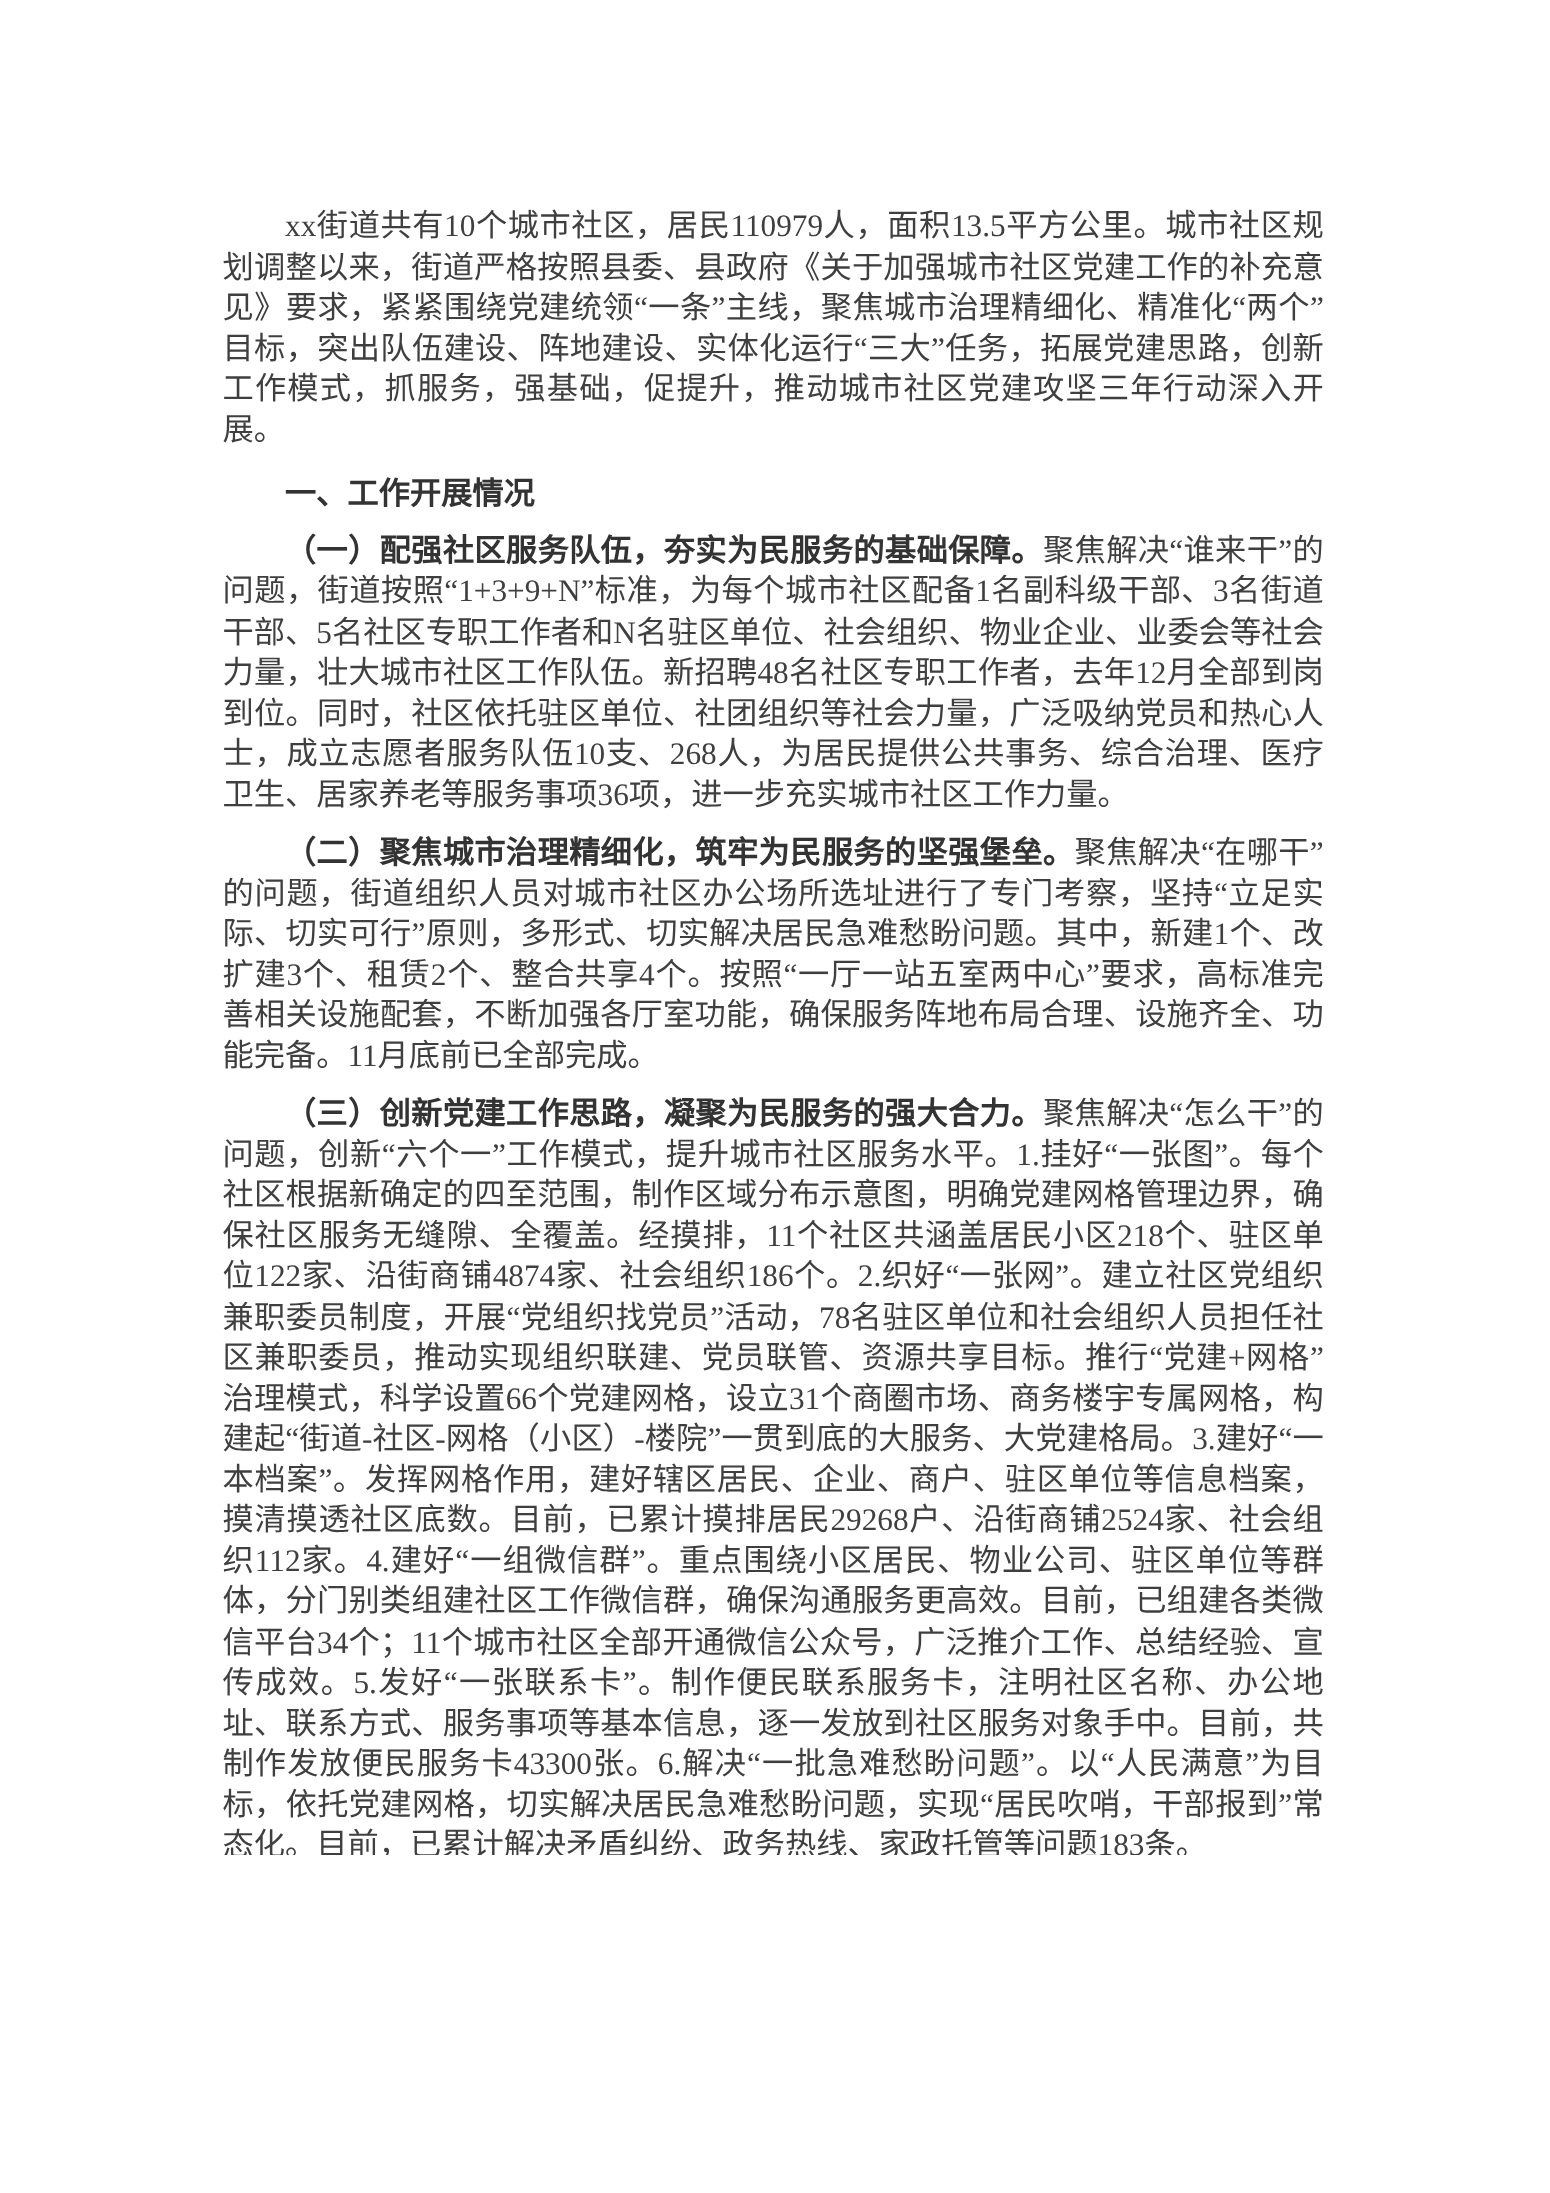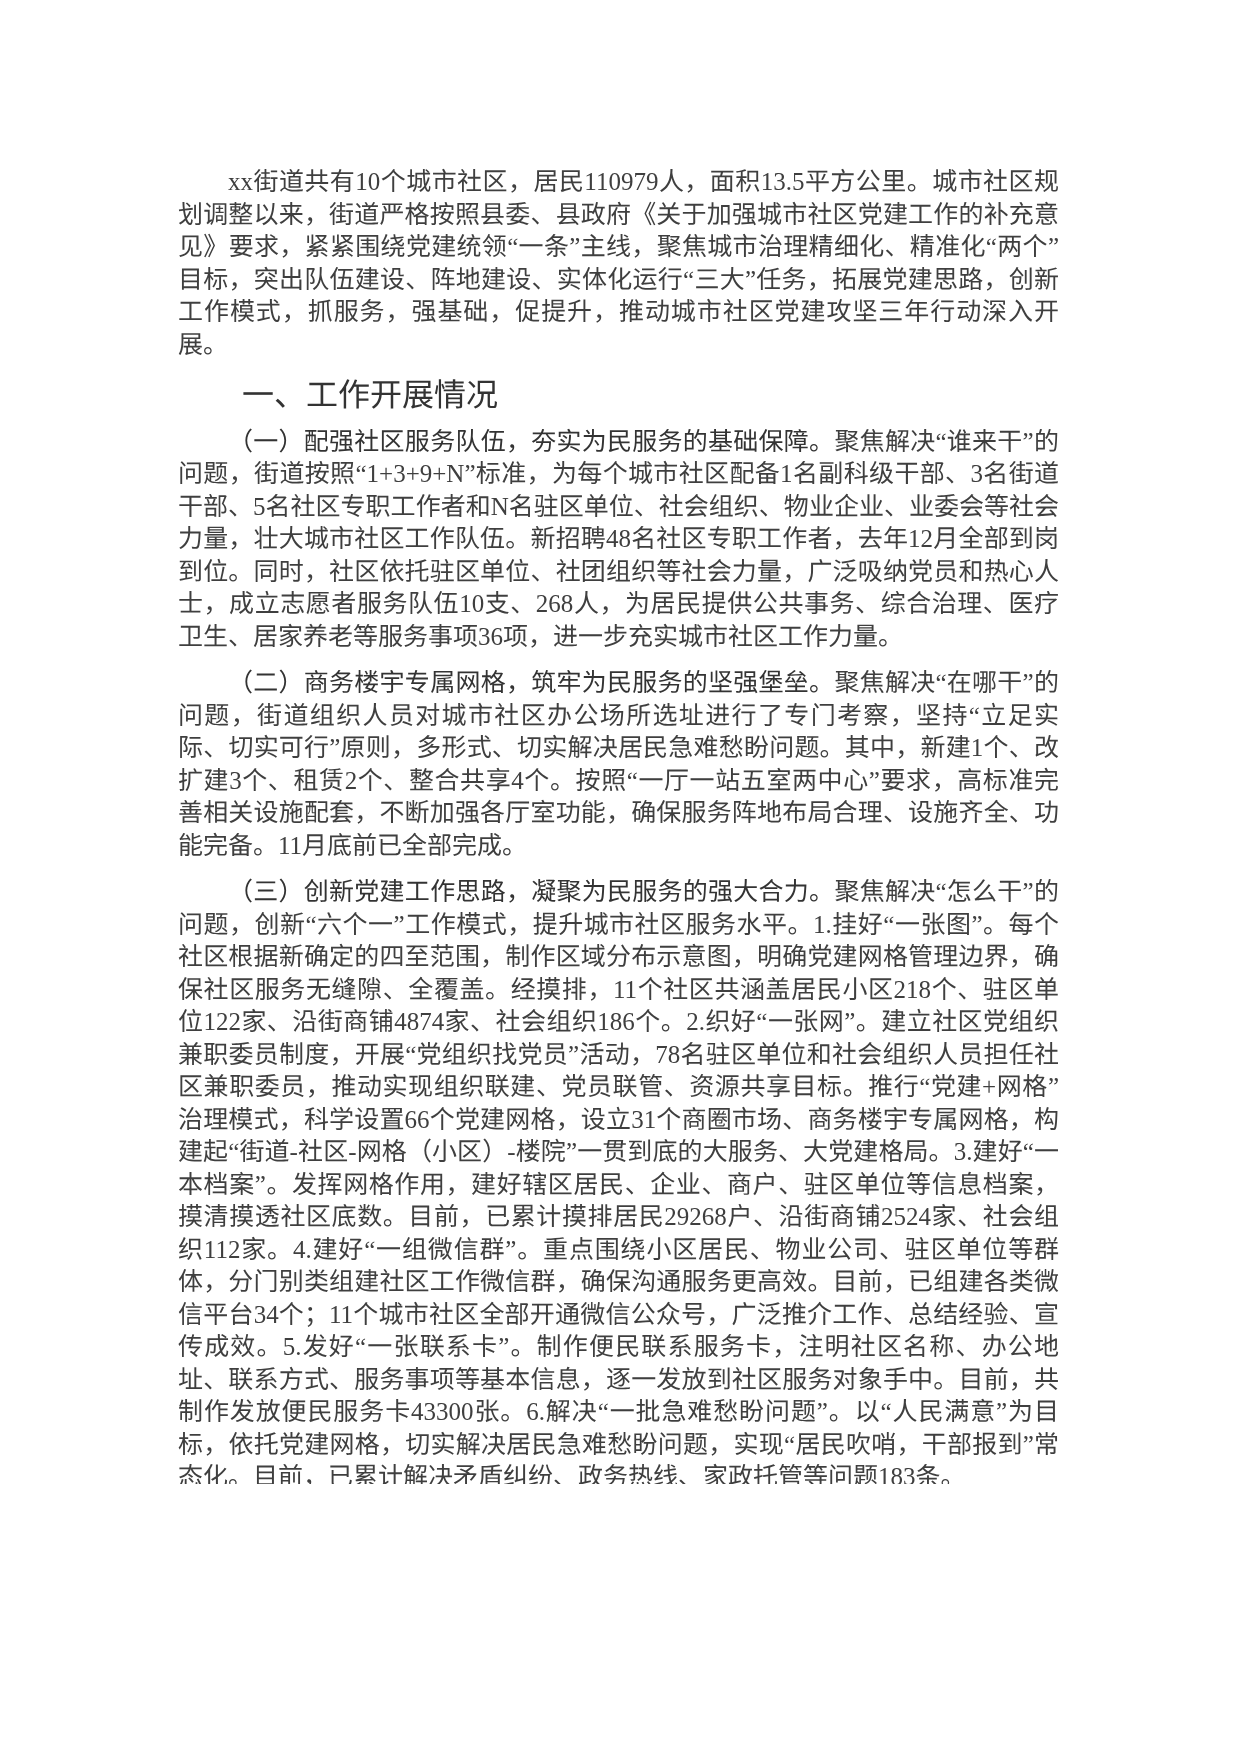--- a/index.html
+++ b/index.html
@@ -27,49 +27,49 @@
   }
   .body-para {
     margin: 13px 0 0 0;
     text-indent: 2em;
   }
   .body-para.first {
     margin-top: 0;
   }
   .section-heading {
     font-family: "Liberation Sans", "DejaVu Sans", sans-serif;
-    font-weight: 400;
-    font-size: 32px;
+    font-weight: 700;
+    font-size: 25px;
     line-height: 32.5px;
     margin: 18px 0 0 0;
     text-indent: 2em;
     color: var(--heading-color, #333333);
   }
   .lead {
     font-family: "Liberation Sans", "DejaVu Sans", sans-serif;
-    font-weight: 400;
+    font-weight: 700;
     color: var(--heading-color, #333333);
   }
 </style>
 </head>
 <body>
 
 <div class="page">
   <div class="content">
 
     <p class="body-para first">xx街道共有10个城市社区，居民110979人，面积13.5平方公里。城市社区规划调整以来，街道严格按照县委、县政府《关于加强城市社区党建工作的补充意见》要求，紧紧围绕党建统领“一条”主线，聚焦城市治理精细化、精准化“两个”目标，突出队伍建设、阵地建设、实体化运行“三大”任务，拓展党建思路，创新工作模式，抓服务，强基础，促提升，推动城市社区党建攻坚三年行动深入开展。</p>
 
     <h2 class="section-heading">一、工作开展情况</h2>
 
     <p class="body-para">
       <strong class="lead">（一）配强社区服务队伍，夯实为民服务的基础保障。</strong><span>聚焦解决“谁来干”的问题，街道按照“1+3+9+N”标准，为每个城市社区配备1名副科级干部、3名街道干部、5名社区专职工作者和N名驻区单位、社会组织、物业企业、业委会等社会力量，壮大城市社区工作队伍。新招聘48名社区专职工作者，去年12月全部到岗到位。同时，社区依托驻区单位、社团组织等社会力量，广泛吸纳党员和热心人士，成立志愿者服务队伍10支、268人，为居民提供公共事务、综合治理、医疗卫生、居家养老等服务事项36项，进一步充实城市社区工作力量。</span>
     </p>
 
     <p class="body-para">
-      <strong class="lead">（二）商务楼宇专属网格，筑牢为民服务的坚强堡垒。</strong><span>聚焦解决“在哪干”的问题，街道组织人员对城市社区办公场所选址进行了专门考察，坚持“立足实际、切实可行”原则，多形式、切实解决居民急难愁盼问题。其中，新建1个、改扩建3个、租赁2个、整合共享4个。按照“一厅一站五室两中心”要求，高标准完善相关设施配套，不断加强各厅室功能，确保服务阵地布局合理、设施齐全、功能完备。11月底前已全部完成。</span>
+      <strong class="lead">（二）聚焦城市治理精细化，筑牢为民服务的坚强堡垒。</strong><span>聚焦解决“在哪干”的问题，街道组织人员对城市社区办公场所选址进行了专门考察，坚持“立足实际、切实可行”原则，多形式、切实解决居民急难愁盼问题。其中，新建1个、改扩建3个、租赁2个、整合共享4个。按照“一厅一站五室两中心”要求，高标准完善相关设施配套，不断加强各厅室功能，确保服务阵地布局合理、设施齐全、功能完备。11月底前已全部完成。</span>
     </p>
 
     <p class="body-para">
       <strong class="lead">（三）创新党建工作思路，凝聚为民服务的强大合力。</strong><span>聚焦解决“怎么干”的问题，创新“六个一”工作模式，提升城市社区服务水平。1.挂好“一张图”。每个社区根据新确定的四至范围，制作区域分布示意图，明确党建网格管理边界，确保社区服务无缝隙、全覆盖。经摸排，11个社区共涵盖居民小区218个、驻区单位122家、沿街商铺4874家、社会组织186个。2.织好“一张网”。建立社区党组织兼职委员制度，开展“党组织找党员”活动，78名驻区单位和社会组织人员担任社区兼职委员，推动实现组织联建、党员联管、资源共享目标。推行“党建+网格”治理模式，科学设置66个党建网格，设立31个商圈市场、商务楼宇专属网格，构建起“街道-社区-网格（小区）-楼院”一贯到底的大服务、大党建格局。3.建好“一本档案”。发挥网格作用，建好辖区居民、企业、商户、驻区单位等信息档案，摸清摸透社区底数。目前，已累计摸排居民29268户、沿街商铺2524家、社会组织112家。4.建好“一组微信群”。重点围绕小区居民、物业公司、驻区单位等群体，分门别类组建社区工作微信群，确保沟通服务更高效。目前，已组建各类微信平台34个；11个城市社区全部开通微信公众号，广泛推介工作、总结经验、宣传成效。5.发好“一张联系卡”。制作便民联系服务卡，注明社区名称、办公地址、联系方式、服务事项等基本信息，逐一发放到社区服务对象手中。目前，共制作发放便民服务卡43300张。6.解决“一批急难愁盼问题”。以“人民满意”为目标，依托党建网格，切实解决居民急难愁盼问题，实现“居民吹哨，干部报到”常态化。目前，已累计解决矛盾纠纷、政务热线、家政托管等问题183条。</span>
     </p>
 
   </div>
 </div>
 
 </body></html>

